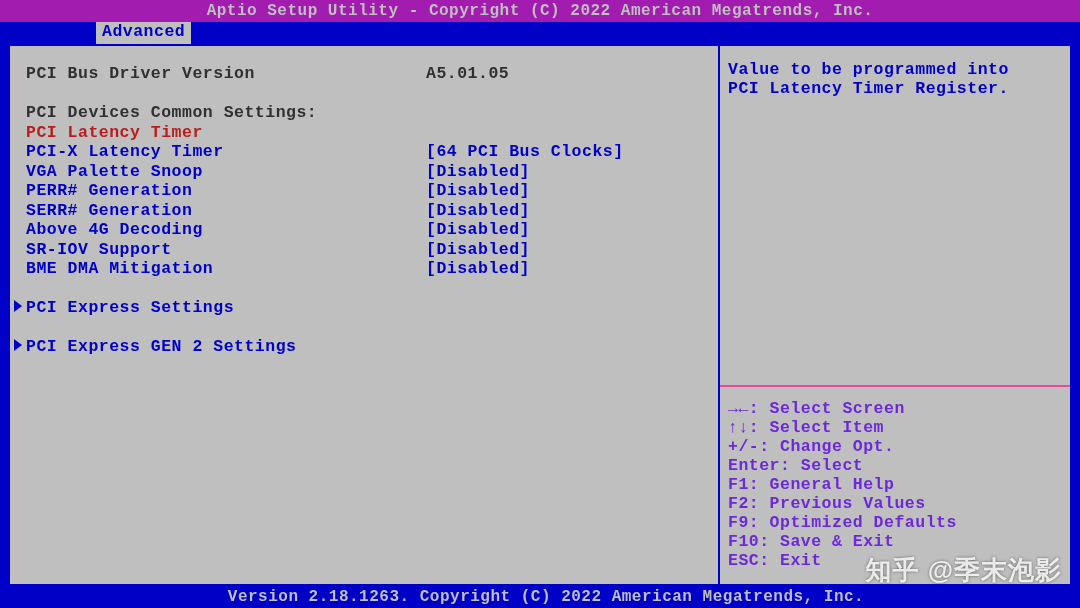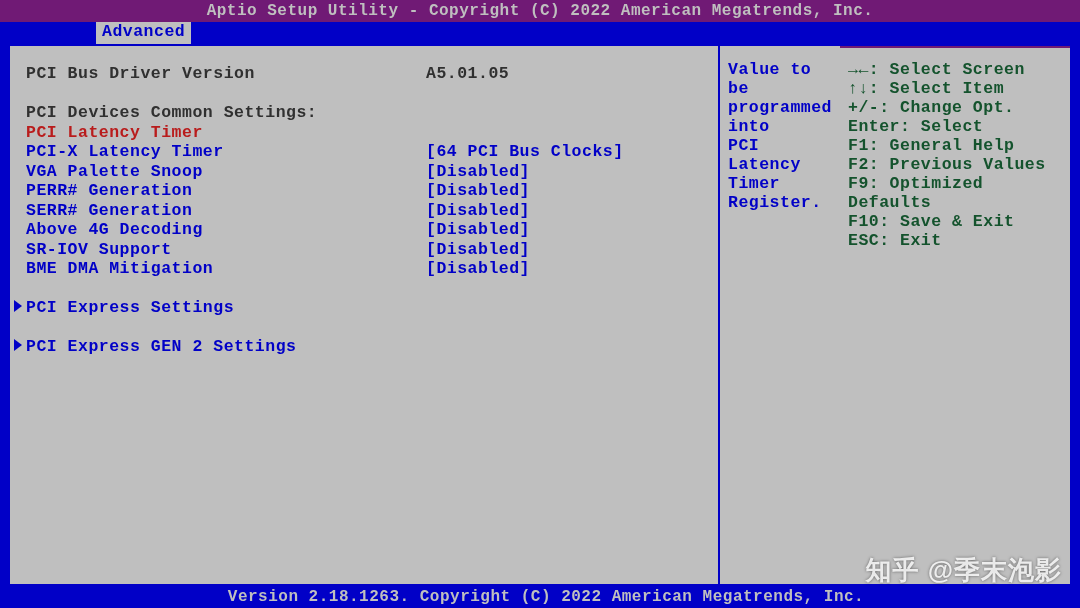--- a/index.html
+++ b/index.html
@@ -9,21 +9,21 @@
     background: #0100C7;
     font-family: 'Courier New', monospace;
     font-size: 16.5px;
     font-weight: bold;
     overflow: hidden;
     position: relative;
     letter-spacing: 0.5px;
   }
   .title-bar {
     height: 22px;
-    background: #701a75;
+    background: #a21caf;
     color: #BFBFBF;
     text-align: center;
     line-height: 22px;
     font-size: 16px;
   }
   .tab-bar {
     height: 20px;
     background: #0100C7;
     padding-left: 96px;
   }
@@ -47,31 +47,32 @@
   }
   .left-panel {
     flex: 1;
     padding: 18px 16px;
     border-right: 2px solid #0100C7;
     position: relative;
   }
   .right-panel {
     width: 350px;
     display: flex;
+    flex-direction: column;
   }
   .help-top {
     flex: 1;
     padding: 14px 8px;
     color: #0100C7;
     line-height: 19px;
   }
   .nav-hints {
-    border-top: 2px solid #701a75;
+    border-top: 2px solid #ec4899;
     padding: 12px 8px 14px 8px;
-    color: #14532d;
+    color: #6d28d9;
     line-height: 19px;
   }
   .row {
     display: flex;
     line-height: 19.5px;
     height: 19.5px;
   }
   .label-col { width: 400px; }
   .value-col { }
   .static-row { color: #303030; }

